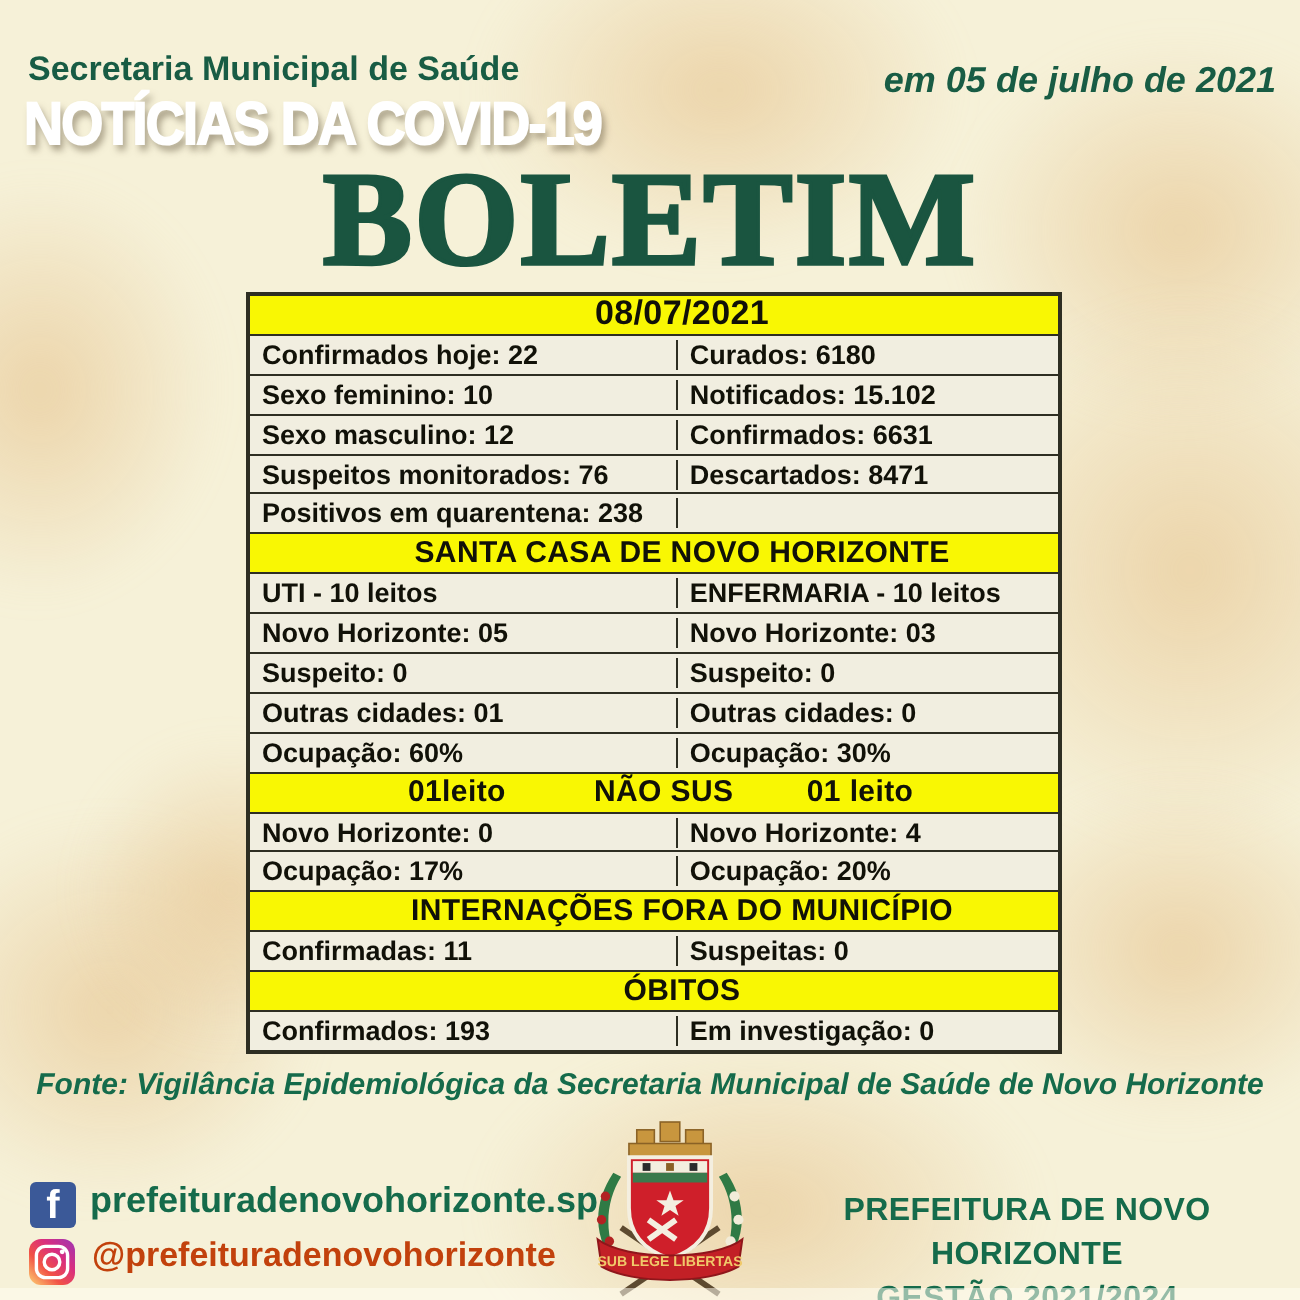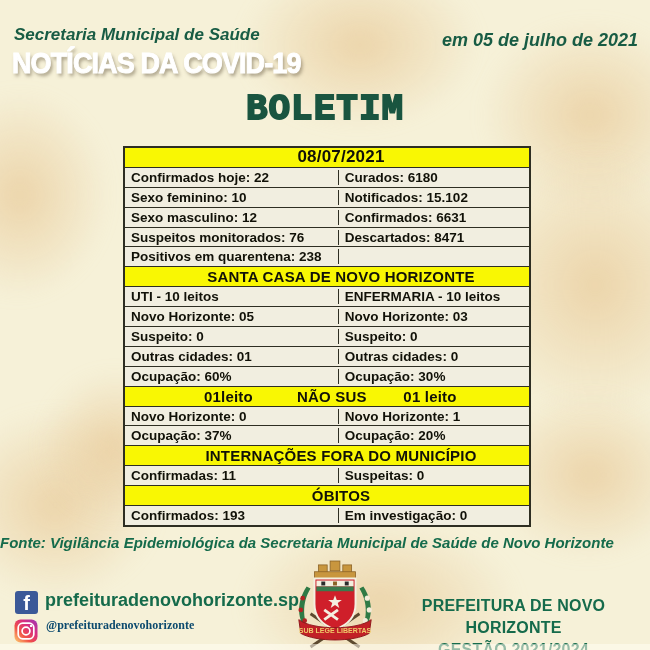--- a/index.html
+++ b/index.html
@@ -15,38 +15,38 @@
   .b2{top:20px;right:-50px;width:220px;height:190px;}
   .b3{top:150px;right:-70px;width:250px;height:270px;}
   .b4{top:90px;left:-70px;width:180px;height:210px;}
   .b5{bottom:50px;left:-50px;width:210px;height:190px;}
   .b6{bottom:-40px;left:240px;width:280px;height:170px;}
   .b7{bottom:90px;right:-40px;width:200px;height:170px;}
   .b8{top:370px;left:40px;width:150px;height:150px;}
 
   .secretaria{
     position:absolute;left:14px;top:25px;
-    font-size:17px;font-weight:bold;font-style:italic;color:#185c44;
+    font-size:17px;font-weight:bold;color:#185c44;
   }
   .noticias{
     position:absolute;left:12px;top:46px;
     font-size:30px;font-weight:bold;color:#ffffff;letter-spacing:-1px;
     transform:scaleX(.9);transform-origin:left center;
     -webkit-text-stroke:1px #ffffff;
     text-shadow:2px 3px 4px rgba(95,82,58,.55);
     white-space:nowrap;
   }
   .date-line{
     position:absolute;right:12px;top:30px;
     font-size:18px;font-weight:bold;font-style:italic;color:#185c44;
   }
   .boletim{
     position:absolute;left:123px;top:78px;width:404px;
-    text-align:center;font-family:Liberation Mono, monospace;font-weight:bold;
-    font-size:36px;line-height:64px;color:#1a5540;-webkit-text-stroke:1.8px #1a5540;
+    text-align:center;font-family:Liberation Serif, serif;font-weight:bold;
+    font-size:67px;line-height:64px;color:#1a5540;-webkit-text-stroke:1.8px #1a5540;
     letter-spacing:1px;
   }
 
   
   .btable{
     position:absolute;left:123px;top:146px;width:404px;height:377px;
     display:flex;flex-direction:column;
     border:2px solid #2e2e22;background:#f1eee0;
     font-weight:bold;color:#111108;
   }
@@ -62,33 +62,33 @@
   }
   .trow.data .cell.left{width:51.2%;border-right:1.4px solid #2e2e22;}
   .trow.data .cell.right{flex:1;}
   .trow.split_header{position:relative;}
   .trow.split_header span{position:absolute;top:50%;transform:translate(-50%,-50%);white-space:nowrap;}
   .trow.split_header span:nth-child(1){left:25.6%;text-align:right;}
   .trow.split_header span:nth-child(2){left:51.2%;}
   .trow.split_header span:nth-child(3){left:75.5%;}
 
   .fonte{
-    position:absolute;left:0;top:534px;width:650px;
+    position:absolute;left:0;top:534px;width:650px;text-align:center;
     font-size:15px;font-weight:bold;font-style:italic;color:#156b4b;
   }
 
   
   .fb-icon{
     position:absolute;left:15px;top:591px;width:23px;height:23px;border-radius:3px;
     background:#3b5998;color:#fff;font-weight:bold;font-size:20px;
     display:flex;align-items:flex-end;justify-content:center;line-height:22px;overflow:hidden;
   }
   .fb-text{position:absolute;left:45px;top:590px;font-size:18px;font-weight:bold;color:#156b4b;}
   .ig-icon{position:absolute;left:14px;top:619px;width:24px;height:24px;}
-  .ig-text{position:absolute;left:46px;top:618px;font-size:12px;font-weight:bold;color:#0c4a6e;font-family:Liberation Serif, serif;}
+  .ig-text{position:absolute;left:46px;top:618px;font-size:17px;font-weight:bold;color:#c2410c;}
   .crest{position:absolute;left:291px;top:559px;width:88px;height:92px;}
   .pref-block{
     position:absolute;left:381px;top:595px;width:265px;text-align:center;
     font-size:16px;font-weight:bold;color:#156b4b;line-height:22px;letter-spacing:.2px;
   }
   .bottom-strip{position:absolute;left:0;right:0;bottom:0;height:6px;background:rgba(255,253,242,.55);}
 </style>
 </head>
 <body>
 
@@ -151,24 +151,24 @@
         <div class="cell left">Ocupação: 60%</div>
         <div class="cell right">Ocupação: 30%</div>
       </div>
       <div class="trow split_header">
         <span>01leito</span>
         <span>NÃO SUS</span>
         <span>01 leito</span>
       </div>
       <div class="trow data">
         <div class="cell left">Novo Horizonte: 0</div>
-        <div class="cell right">Novo Horizonte: 1</div>
-      </div>
-      <div class="trow data">
-        <div class="cell left">Ocupação: 37%</div>
+        <div class="cell right">Novo Horizonte: 4</div>
+      </div>
+      <div class="trow data">
+        <div class="cell left">Ocupação: 17%</div>
         <div class="cell right">Ocupação: 20%</div>
       </div>
       <div class="trow full_header">INTERNAÇÕES FORA DO MUNICÍPIO</div>
       <div class="trow data">
         <div class="cell left">Confirmadas: 11</div>
         <div class="cell right">Suspeitas: 0</div>
       </div>
       <div class="trow full_header">ÓBITOS</div>
       <div class="trow data">
         <div class="cell left">Confirmados: 193</div>

